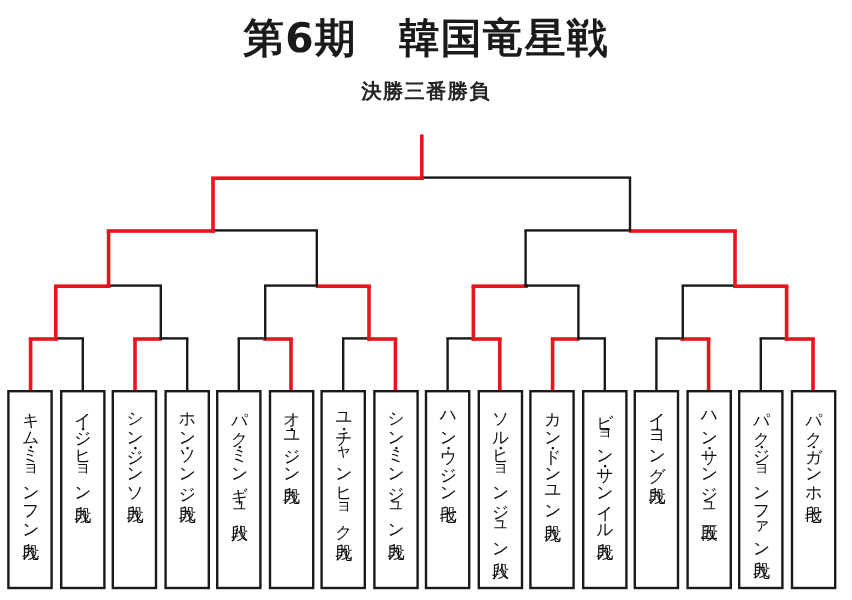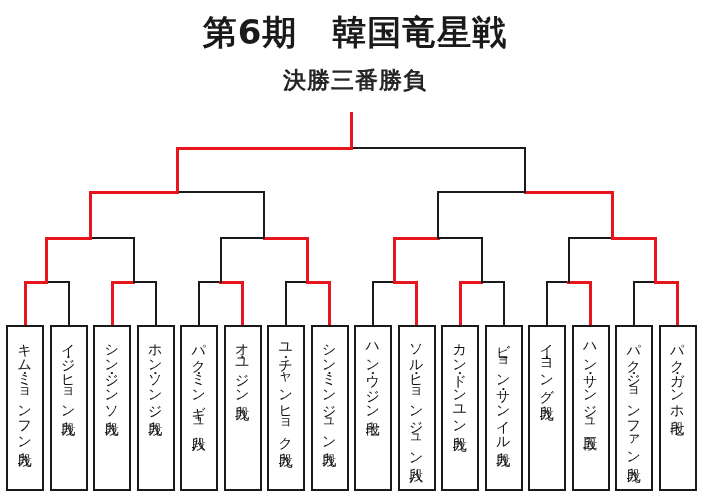--- a/index.html
+++ b/index.html
@@ -29,21 +29,21 @@
     letter-spacing: 1px;
     white-space: pre;
     line-height: 1.1;
   }
   #subtitle {
     position: absolute;
     left: 0;
     top: 68px;
     width: 710px;
     text-align: center;
-    font-size: 23px;
+    font-size: 17px;
     font-weight: bold;
     color: #262626;
     letter-spacing: 1px;
     line-height: 1.1;
   }
 
   
   .seg {
     position: absolute;
     background: #1a1a1a;

